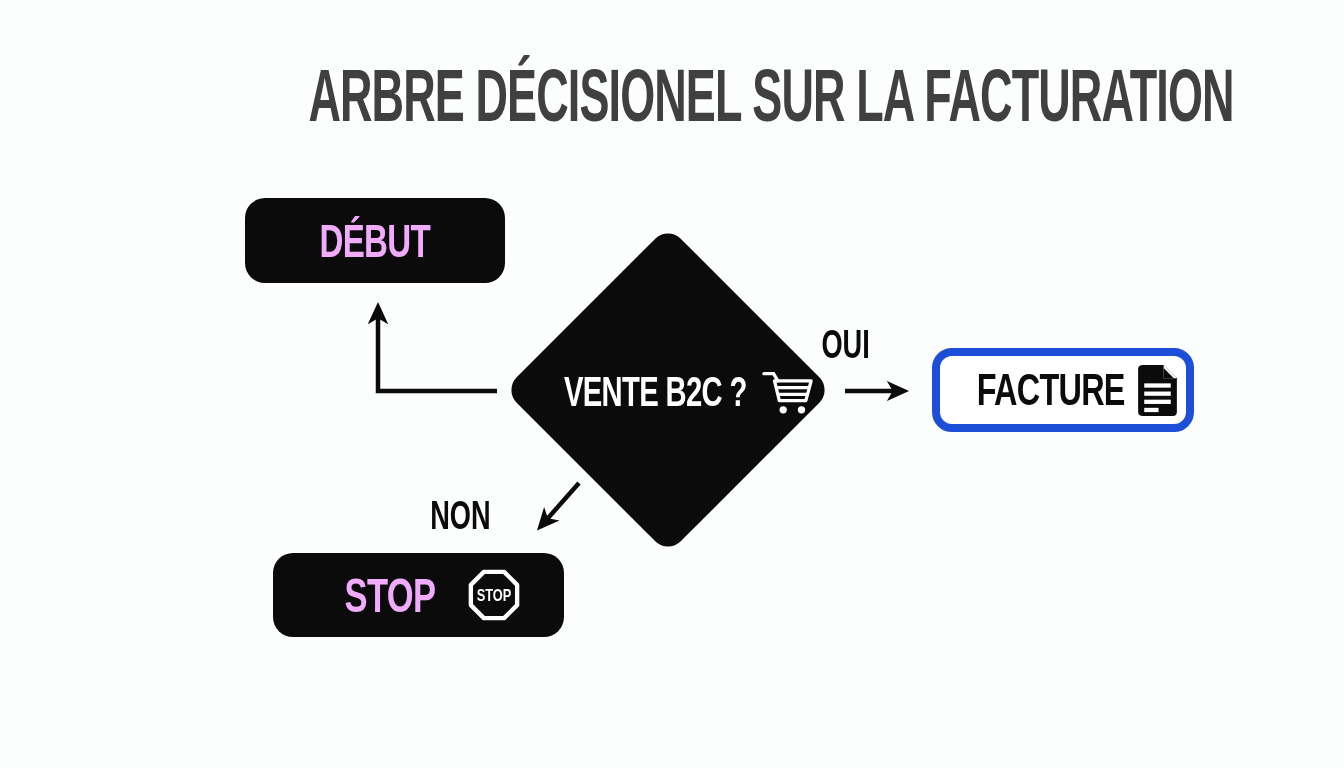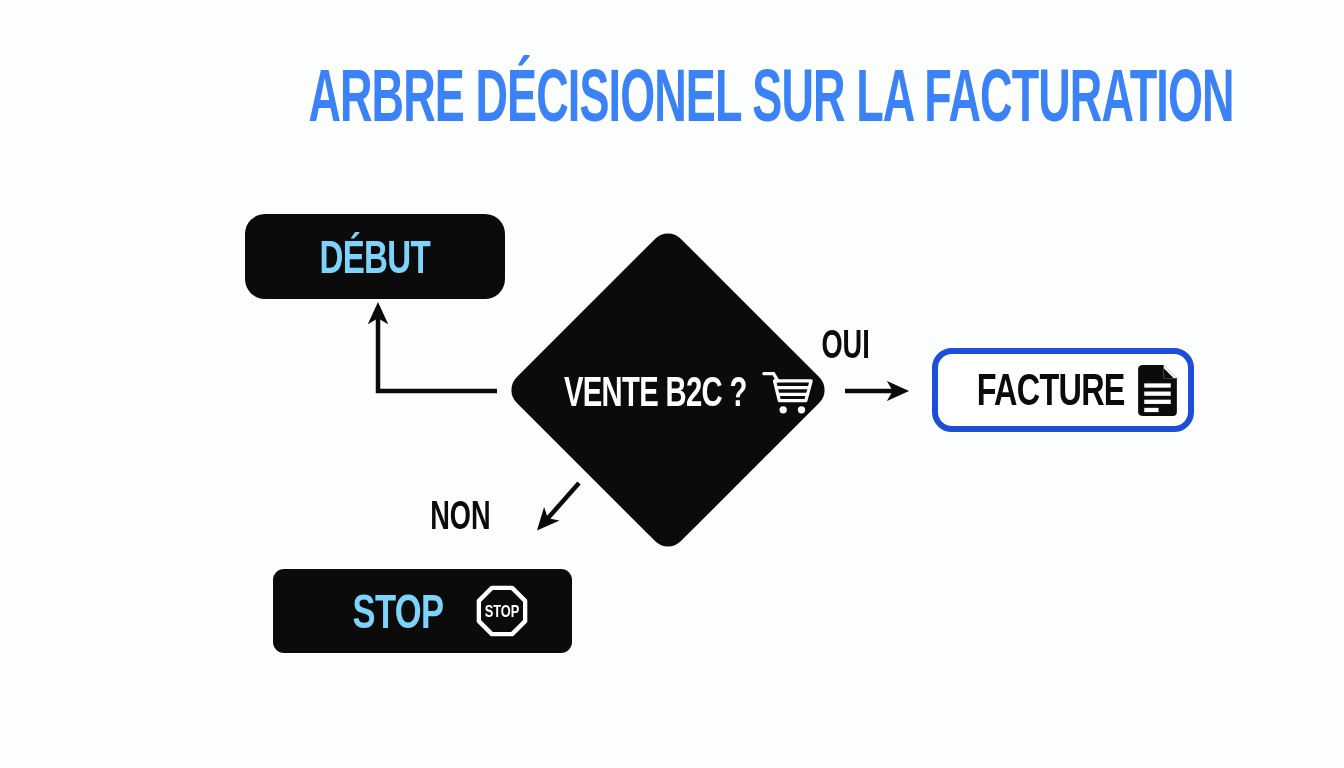--- a/index.html
+++ b/index.html
@@ -8,52 +8,52 @@
     background:#fcfdfd; overflow:hidden;
     font-family:"Liberation Sans", sans-serif;
     color:#111;
   }
   .cond { display:inline-block; white-space:nowrap; transform-origin:center center; }
 
   
   .title {
     position:absolute; left:0; top:55px; width:1344px; height:80px;
     line-height:80px; text-align:left;
-    font-weight:bold; font-size:75px; letter-spacing:-1.5px; color:#3b82f6;
+    font-weight:bold; font-size:75px; letter-spacing:-1.5px; color:#404040;
   }
   .title .cond { transform:scaleX(0.60); }
 
   
   .node-black {
     position:absolute; background:#0b0b0b; border-radius:20px;
-    display:flex; align-items:center; justify-content:center; color:#7dd3fc;margin-top:16px;
+    display:flex; align-items:center; justify-content:center; color:#f0abfc;
   }
   #start-node  { left:245px; top:198px; width:260px; height:85px; }
   #start-node .cond { font-size:46px; font-weight:bold; transform:scaleX(0.72); letter-spacing:-1px; }
 
-  #stop-node { left:273px; top:553px; width:279px; height:84px; gap:14px; padding-left:20px;border-radius:11px; }
+  #stop-node { left:273px; top:553px; width:279px; height:84px; gap:14px; padding-left:12px; }
   #stop-node .cond { font-size:48px; font-weight:bold; transform:scaleX(0.72); letter-spacing:-1px; }
 
   
   #decision-diamond {
     position:absolute; left:552px; top:274px; width:232px; height:232px;
     background:#0b0b0b; border-radius:18px; transform:rotate(45deg);
   }
   #decision-label {
     position:absolute; left:495px; top:360px; width:346px; height:62px;
     display:flex; align-items:center; justify-content:center;
     color:#fff; z-index:2;text-align:right;
   }
   #decision-label .cond { font-size:43px; font-weight:bold; transform:scaleX(0.68); letter-spacing:-1px; }
   #decision-label svg { margin-left:-28px; }
 
   
   #invoice-node {
     position:absolute; left:932px; top:348px; width:262px; height:84px;
-    background:#ffffff; border:6px solid #1d4ed8; border-radius:20px;
+    background:#ffffff; border:8px solid #1d4ed8; border-radius:20px;
     box-sizing:border-box; display:flex; align-items:center; justify-content:center;
     color:#0b0b0b;
   }
   #invoice-node .cond { font-size:45px; font-weight:bold; transform:scaleX(0.72); letter-spacing:-1px; }
   #invoice-node svg { margin-left:-16px; }
 
   
   .edge-label {
     position:absolute; width:100px; height:44px; line-height:44px; text-align:center;
     font-weight:bold; font-size:40px; color:#0b0b0b;

